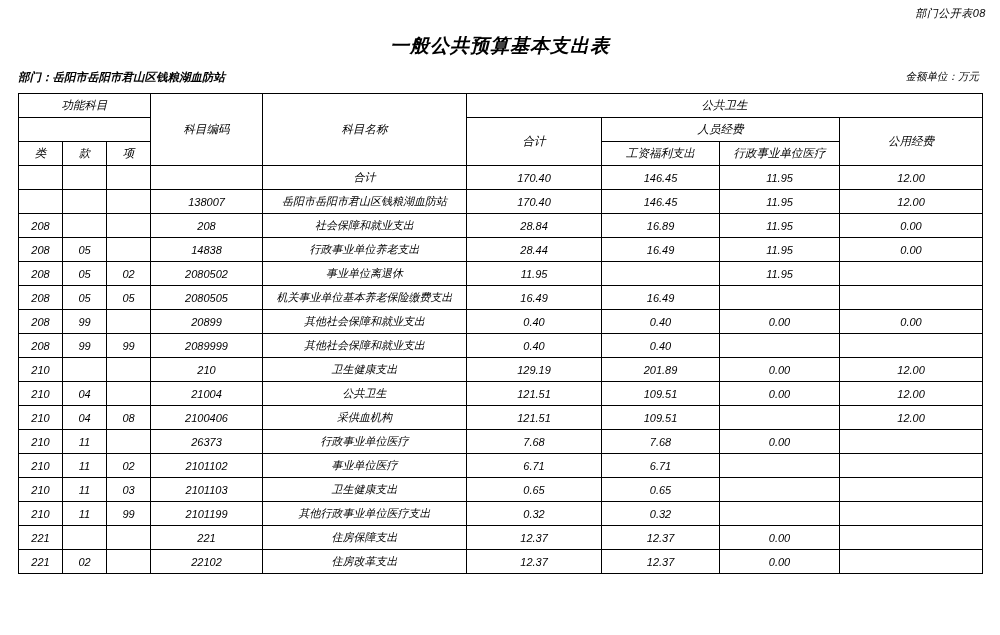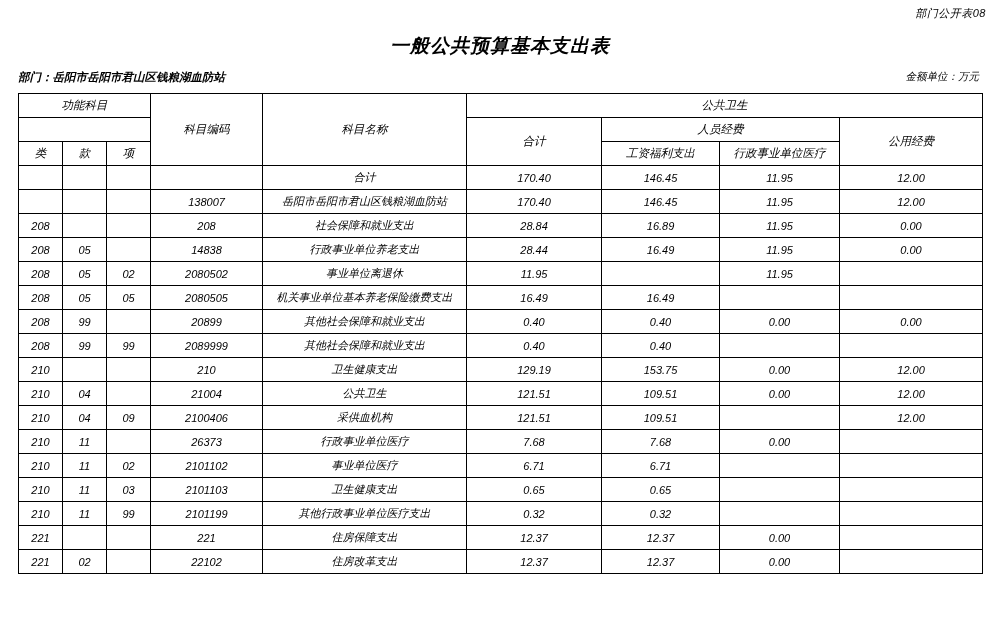--- a/index.html
+++ b/index.html
@@ -249,39 +249,39 @@
           <td class="num-cell"></td>
           <td class="num-cell"></td>
         </tr>
         <tr>
           <td class="blank-cell">210</td>
           <td class="blank-cell"></td>
           <td class="blank-cell"></td>
           <td class="code-cell">210</td>
           <td class="name-cell">卫生健康支出</td>
           <td class="num-cell">129.19</td>
-          <td class="num-cell">153.75</td>
+          <td class="num-cell">201.89</td>
           <td class="num-cell">0.00</td>
           <td class="num-cell">12.00</td>
         </tr>
         <tr>
           <td class="blank-cell">210</td>
           <td class="blank-cell">04</td>
           <td class="blank-cell"></td>
           <td class="code-cell">21004</td>
           <td class="name-cell">公共卫生</td>
           <td class="num-cell">121.51</td>
           <td class="num-cell">109.51</td>
           <td class="num-cell">0.00</td>
           <td class="num-cell">12.00</td>
         </tr>
         <tr>
           <td class="blank-cell">210</td>
           <td class="blank-cell">04</td>
-          <td class="blank-cell">09</td>
+          <td class="blank-cell">08</td>
           <td class="code-cell">2100406</td>
           <td class="name-cell">采供血机构</td>
           <td class="num-cell">121.51</td>
           <td class="num-cell">109.51</td>
           <td class="num-cell"></td>
           <td class="num-cell">12.00</td>
         </tr>
         <tr>
           <td class="blank-cell">210</td>
           <td class="blank-cell">11</td>

